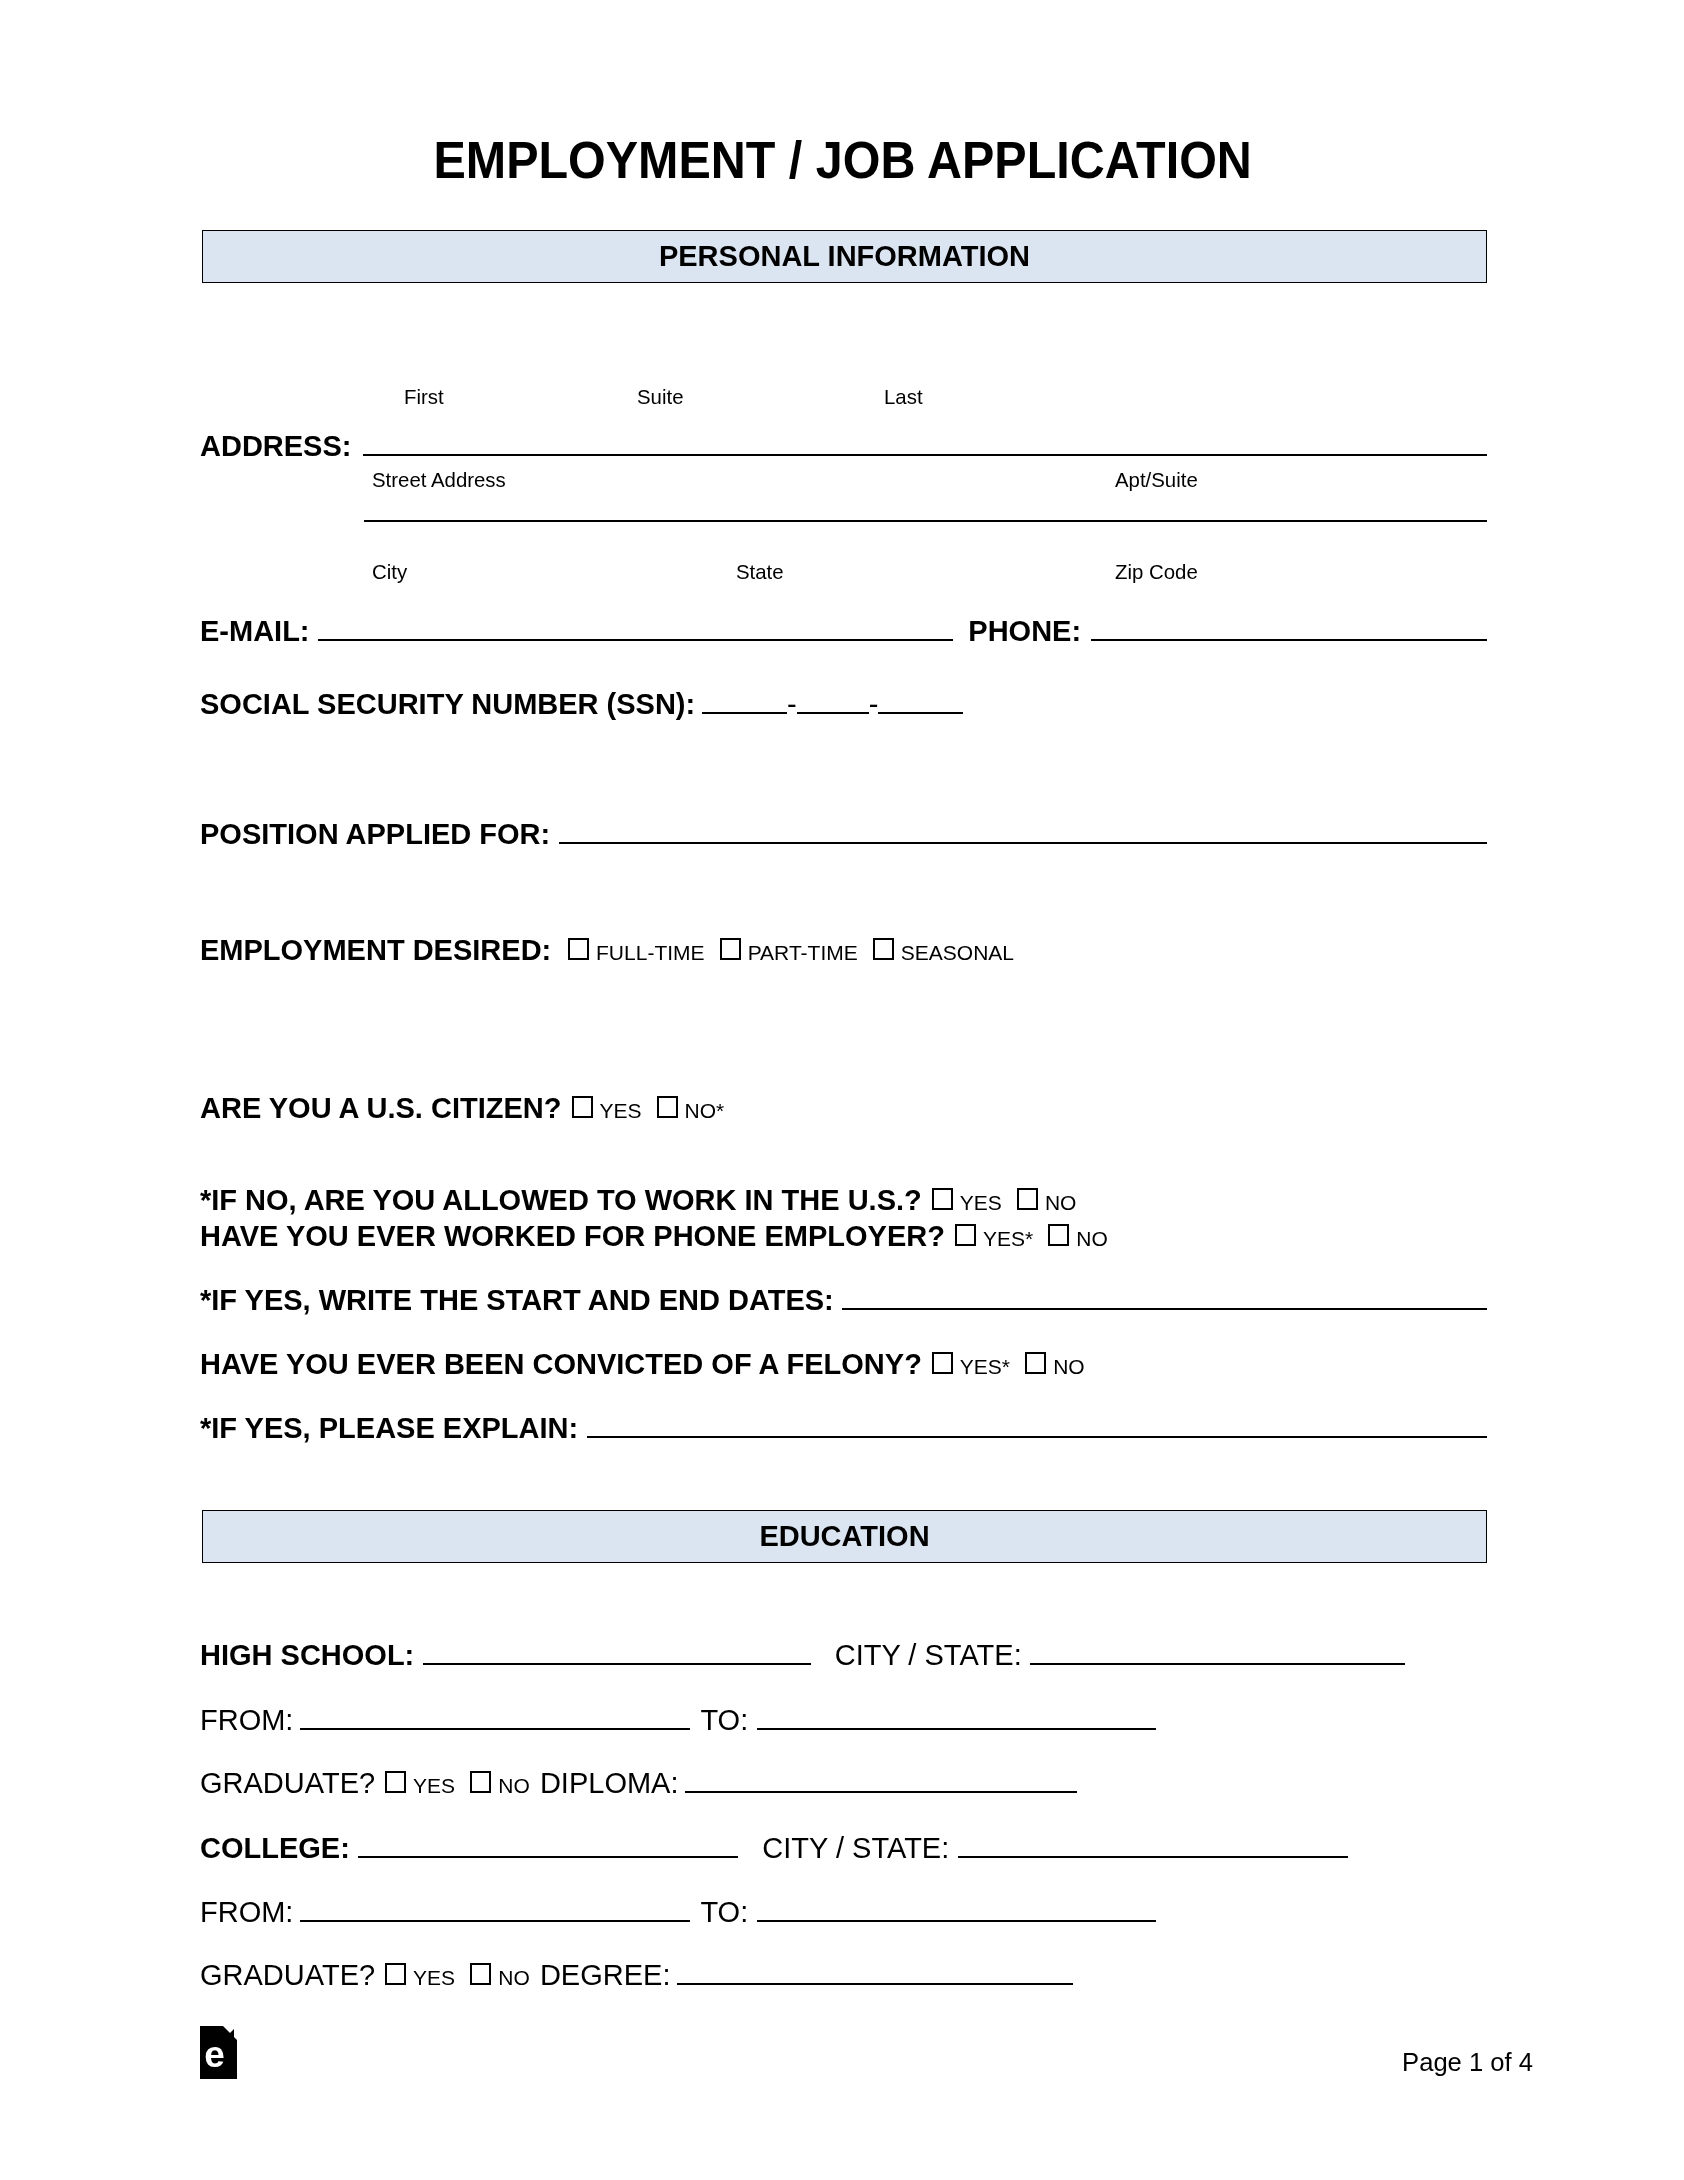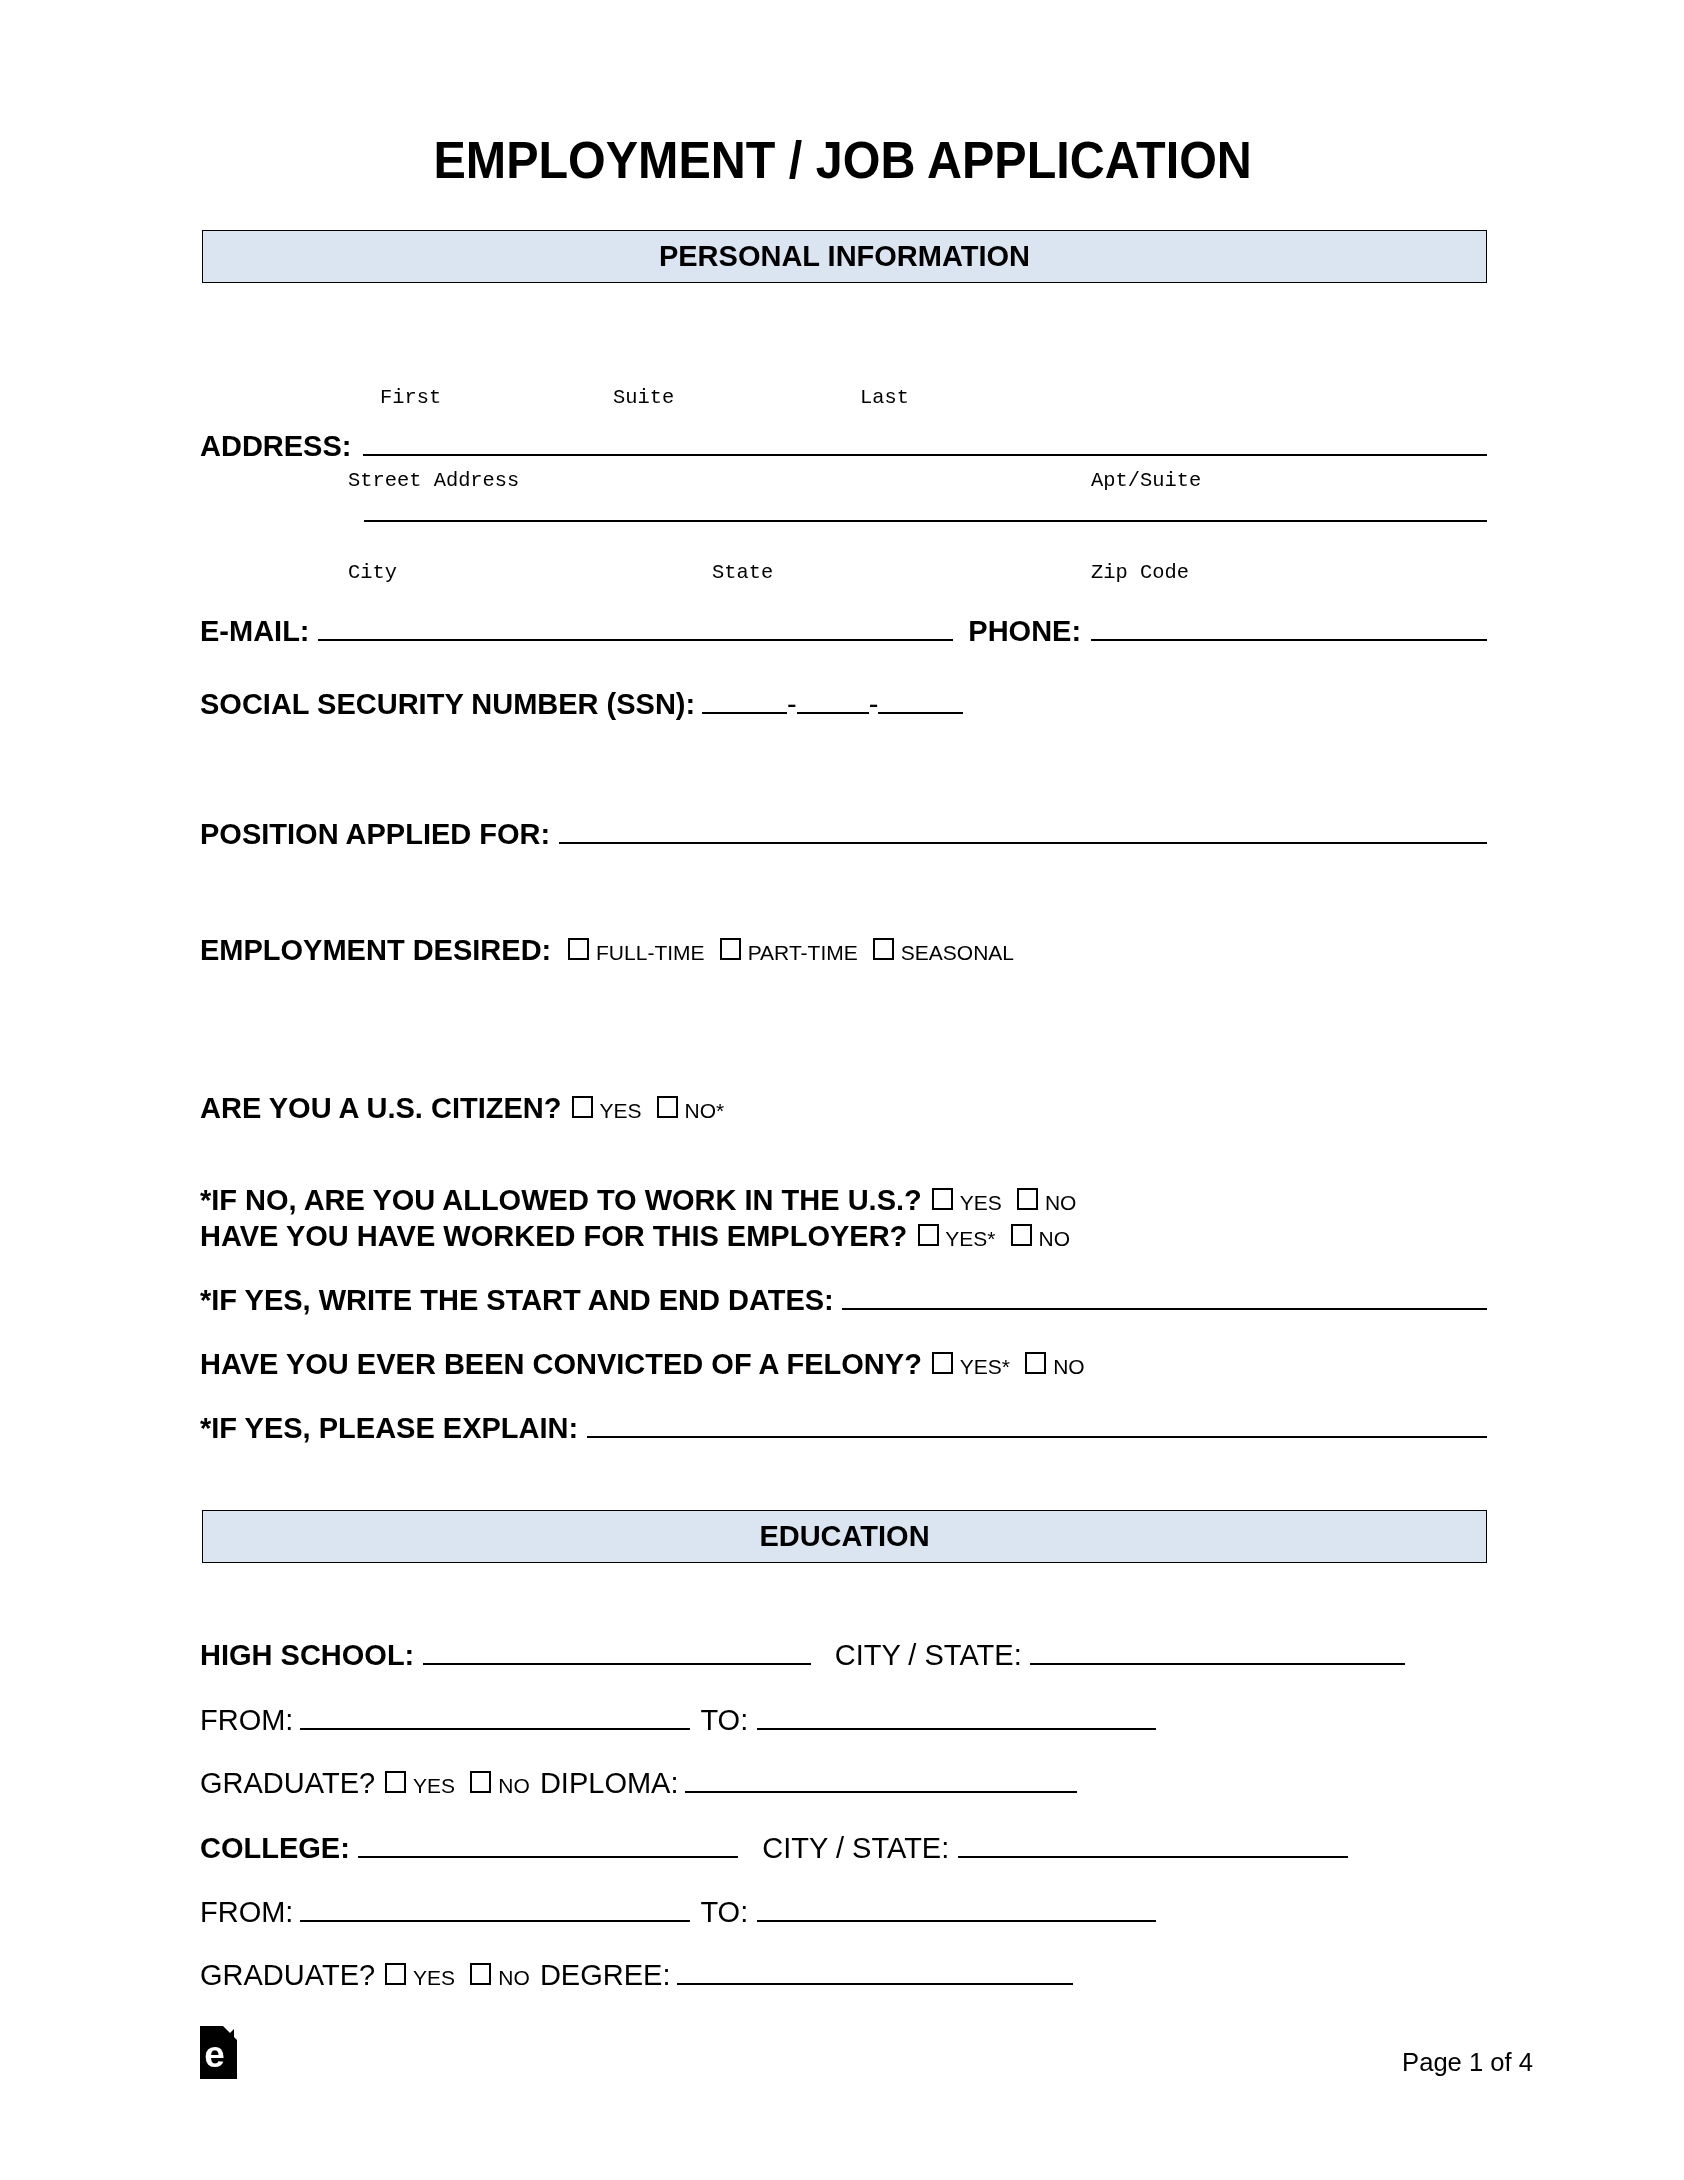--- a/index.html
+++ b/index.html
@@ -36,22 +36,22 @@
     border-bottom:2.6px solid #000;
     height:0; align-self:baseline; margin-bottom:-7.7px;
   }
   .fill { flex:1 1 auto; }
   .cb {
     width:17px; height:18px; border:2.6px solid #000;
     align-self:baseline; margin-bottom:-2.6px; flex:0 0 auto;
     background:#fff;
   }
   .subrow {
-    position:absolute; left:184px; right:198px; height:25.6px;
-    font-size:20.4px; line-height:25.6px;font-family:Liberation Mono, monospace;
+    position:absolute; left:208px; right:198px; height:25.6px;
+    font-size:20.4px; line-height:25.6px;
   }
   .subrow span { position:absolute; top:0; }
   .ml8{margin-left:6.8px}.ml10{margin-left:8.5px}.ml12{margin-left:10.2px}
   .ml14{margin-left:12px}.ml18{margin-left:15.3px}.ml20{margin-left:17px}
   .ml22{margin-left:19px}.ml25{margin-left:21px}.ml28{margin-left:24px}
   .logo {
     position:absolute; left:200px; top:2026px; width:37px; height:53px;
     background:#000;
   }
   .logo::before { 
@@ -149,21 +149,21 @@
 
   <div class="row" style="top:1182px">
     <span class="lbl">*IF NO, ARE YOU ALLOWED TO WORK IN THE U.S.?</span>
     <div class="cb ml12"></div>
     <span class="small ml8">YES</span>
     <div class="cb ml18"></div>
     <span class="small ml8">NO</span>
   </div>
 
   <div class="row" style="top:1218px">
-    <span class="lbl">HAVE YOU HAVE WORKED FOR THIS EMPLOYER?</span>
+    <span class="lbl">HAVE YOU EVER WORKED FOR PHONE EMPLOYER?</span>
     <div class="cb ml12"></div>
     <span class="small ml8">YES*</span>
     <div class="cb ml18"></div>
     <span class="small ml8">NO</span>
   </div>
 
   <div class="row" style="top:1282px">
     <span class="lbl">*IF YES, WRITE THE START AND END DATES:</span>
     <div class="blank fill ml10"></div>
   </div>

